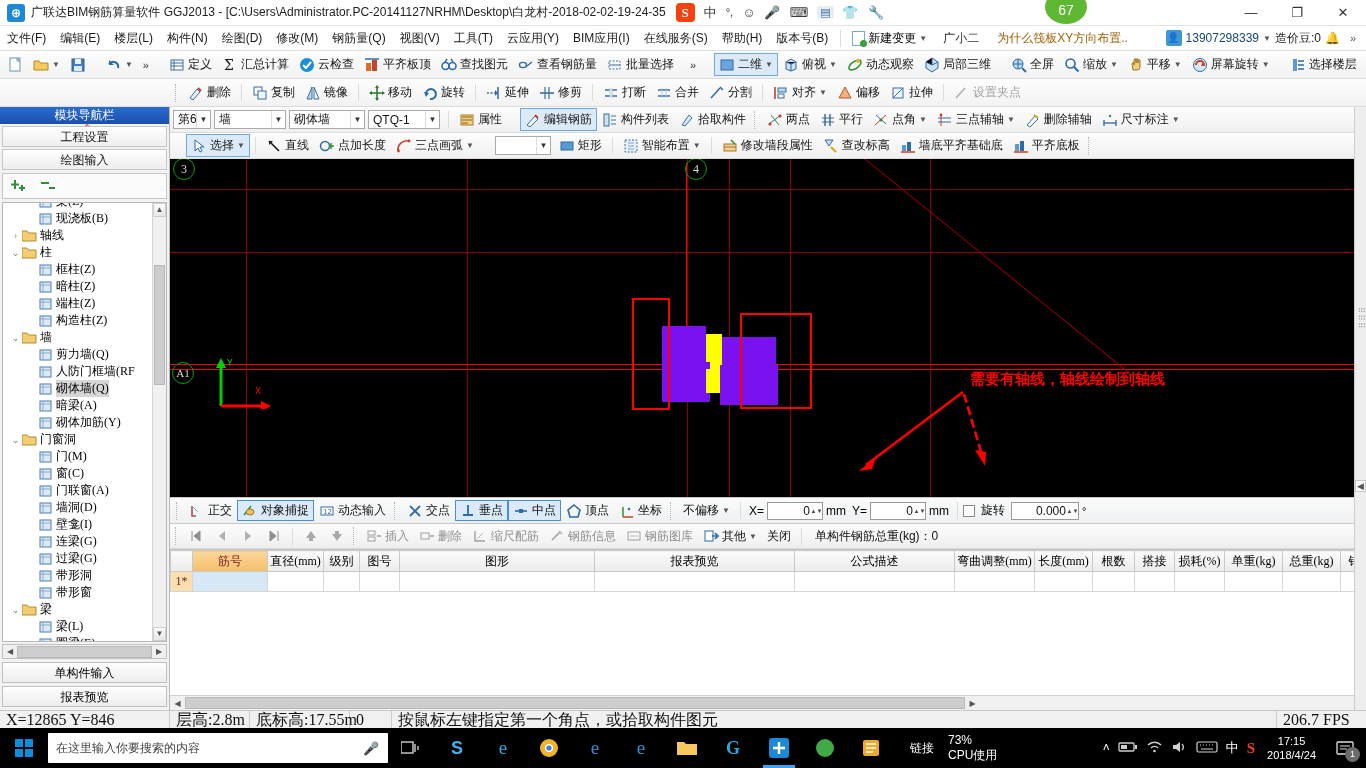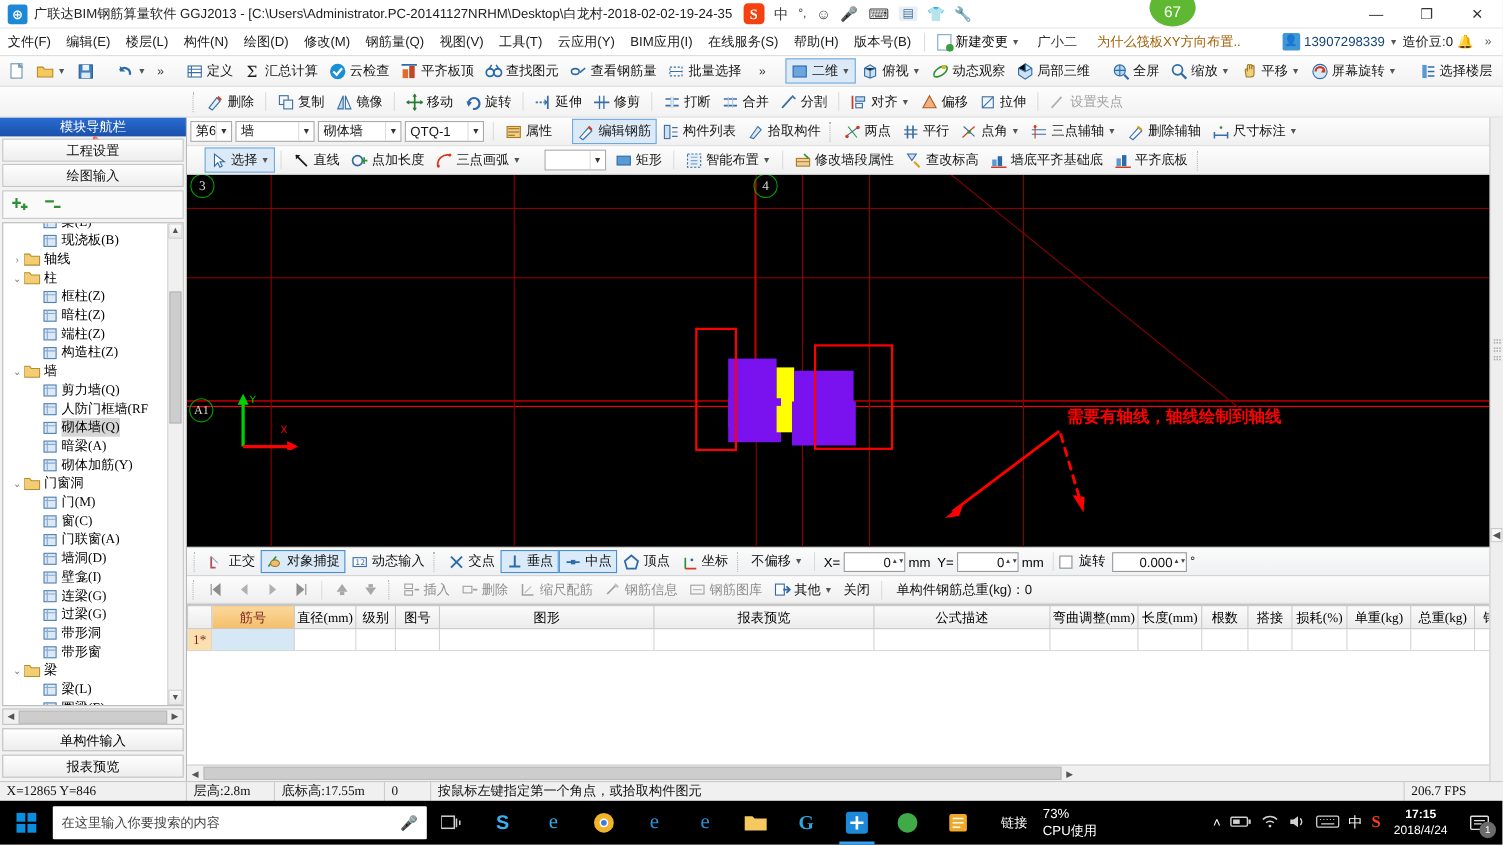--- a/index.html
+++ b/index.html
@@ -166,21 +166,21 @@
   .rb-hscroll .track{width:780px;height:12px;background:#cdcdcd;border:1px solid #b9b9b9;}
 
   
   .rstrip { width:12px; flex:0 0 12px; background:#eeeeee; border-left:1px solid #cdcdcd;
     display:flex; flex-direction:column; align-items:center; padding-top:200px; }
   .rstrip .dots{ writing-mode:vertical-rl; color:#a8a8a8; font-size:9px; letter-spacing:1px;}
   .rstrip .arw{ margin-top:150px; font-size:9px; color:#555; border:1px solid #c8c8c8; background:#f7f7f7; width:11px; text-align:center;}
 
   
   .statusbar { height:18px; flex:0 0 18px; background:#f0f0f0; border-top:1px solid #c8c8c8;
-    display:flex; align-items:center; font-size:12px; color:#111;
+    display:flex; align-items:center; font-size:16px; color:#111;
     font-family:"Liberation Serif","DejaVu Serif",serif;}
   .sb-cell { border-right:1px solid #cccccc; height:18px; line-height:17px; padding:0 6px; white-space:nowrap;}
 
   
   .taskbar { height:40px; flex:0 0 40px; background:#000000; display:flex; align-items:center; color:#fff;}
   .tb-start { width:48px; height:40px; display:flex; align-items:center; justify-content:center;}
   .tb-start .w{ width:18px;height:18px; display:grid; grid-template-columns:1fr 1fr; grid-template-rows:1fr 1fr; gap:2px;}
   .tb-start .w i{ background:#0a8fe0; display:block;}
   .searchbox { width:340px; height:30px; background:#fff; color:#444; font-size:12px;
     display:flex; align-items:center; padding:0 8px; border-radius:1px;}
@@ -1350,21 +1350,21 @@
             <path d="M2 5h3l4-3v10l-4-3H2z" fill="#d0d0d0"></path>
             <path d="M11 4 a4 4 0 0 1 0 6" stroke="#d0d0d0" stroke-width="1.3" fill="none"></path>
           </svg></span>
       <span><svg width="22" height="13">
             <rect x="1" y="2" width="20" height="10" rx="1.5" fill="none" stroke="#d0d0d0" stroke-width="1.2"></rect>
             <path d="M4 5h1M7 5h1M10 5h1M13 5h1M16 5h1M5 9h12" stroke="#d0d0d0"></path>
           </svg></span>
       <span style="font-size:13px;">中</span>
       <span style="color:#f4410f;font-size:15px;font-weight:bold;font-family:'Liberation Serif',serif;">S</span>
       <span class="clock">
-        <span style="display:block;font-weight:bold;">17:15</span>
+        <span style="display:block;">17:15</span>
         <span style="display:block;">2018/4/24</span>
       </span>
       <span class="notif">
         <svg width="18" height="16">
             <rect x="1" y="2" width="16" height="12" rx="1" fill="none" stroke="#e0e0e0" stroke-width="1.3"></rect>
             <path d="M4 6h10M4 9h7" stroke="#e0e0e0" stroke-width="1.2"></path>
           </svg>
         <span class="badge">1</span>
       </span>
     </div>

